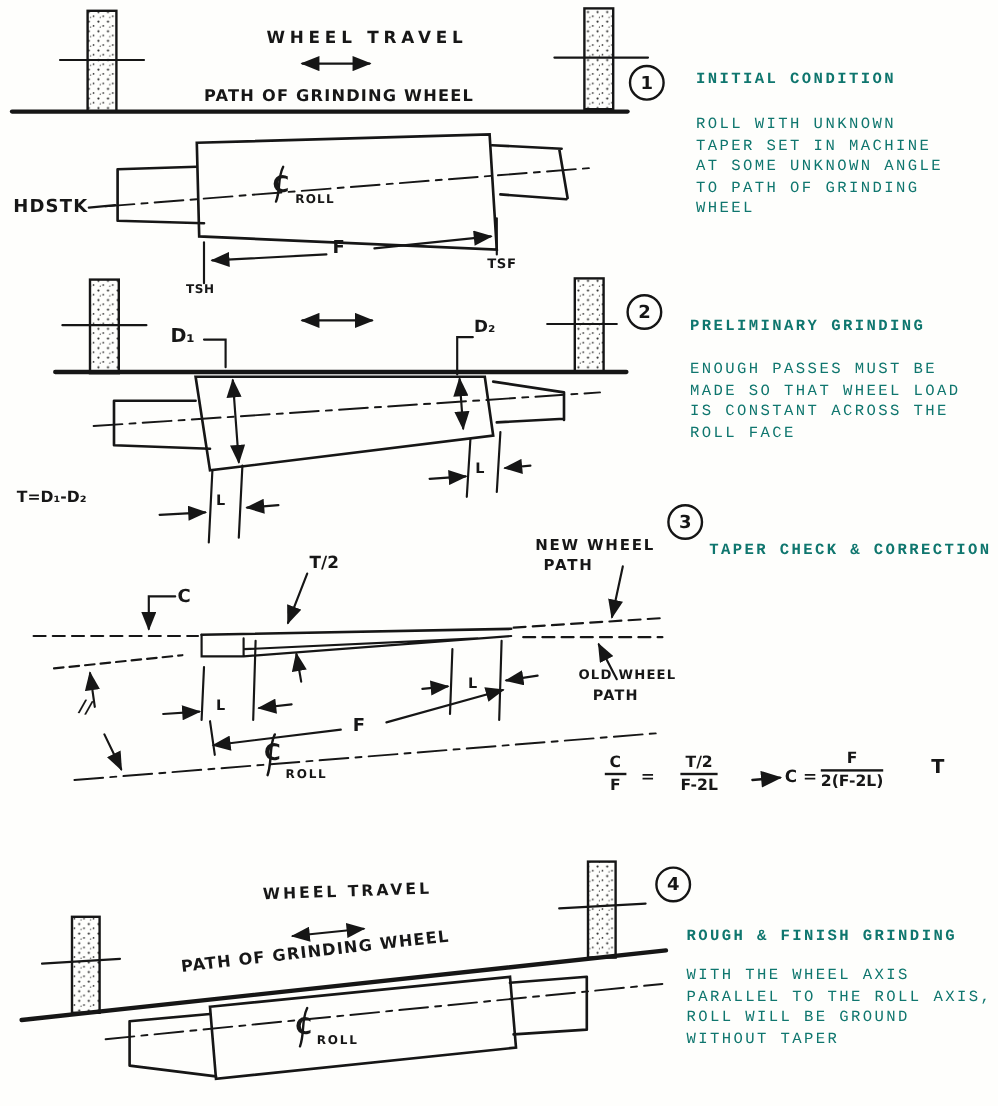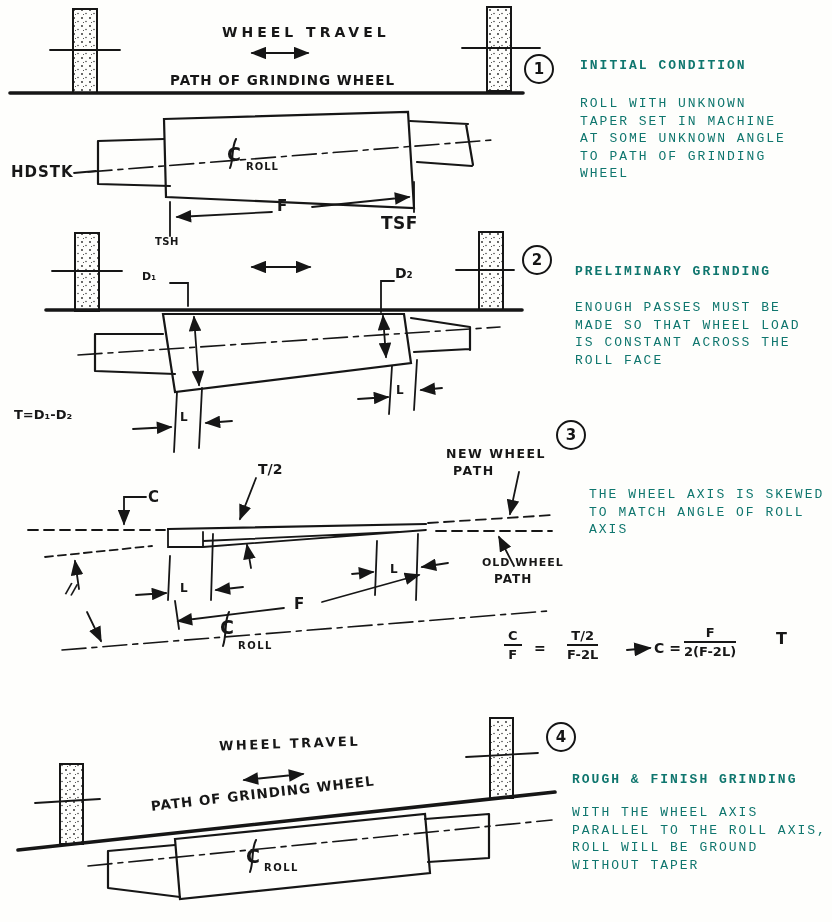--- a/index.html
+++ b/index.html
@@ -126,23 +126,23 @@
     </g>
   </svg>
 
   <div class="hand" style="left:222px;top:24px;font-size:14px;letter-spacing:4px;">WHEEL TRAVEL</div>
   <div class="hand" style="left:170px;top:72px;font-size:13.5px;letter-spacing:1px;">PATH OF GRINDING WHEEL</div>
   <div class="hand" style="left:11px;top:163px;font-size:15px;letter-spacing:1px;">HDSTK</div>
   <div class="hand" style="left:227px;top:143px;font-size:19px;">C</div>
   <div class="hand" style="left:246px;top:161px;font-size:10px;letter-spacing:1px;">ROLL</div>
   <div class="hand" style="left:277px;top:197px;font-size:15px;">F</div>
   <div class="hand" style="left:155px;top:236px;font-size:10px;letter-spacing:0.5px;">TSH</div>
-  <div class="hand" style="left:381px;top:213px;font-size:17px;letter-spacing:0.5px;">TSF</div>
-
-  <div class="hand" style="left:142px;top:270px;font-size:11px;">D₁</div>
+  <div class="hand" style="left:406px;top:213px;font-size:11px;letter-spacing:0.5px;">TSF</div>
+
+  <div class="hand" style="left:142px;top:270px;font-size:16px;">D₁</div>
   <div class="hand" style="left:395px;top:265px;font-size:14px;">D₂</div>
   <div class="hand" style="left:14px;top:407px;font-size:13px;">T=D₁-D₂</div>
   <div class="hand" style="left:180px;top:410px;font-size:12px;">L</div>
   <div class="hand" style="left:396px;top:383px;font-size:12px;">L</div>
 
   <div class="hand" style="left:446px;top:446px;font-size:12.5px;letter-spacing:1.5px;text-align:center;">NEW WHEEL</div>
   <div class="hand" style="left:453px;top:463px;font-size:12.5px;letter-spacing:1.5px;">PATH</div>
   <div class="hand" style="left:482px;top:556px;font-size:11px;letter-spacing:1px;">OLD WHEEL</div>
   <div class="hand" style="left:494px;top:572px;font-size:12px;letter-spacing:1px;">PATH</div>
   <div class="hand" style="left:148px;top:488px;font-size:15px;">C</div>
@@ -186,23 +186,21 @@
 AT SOME UNKNOWN ANGLE
 TO PATH OF GRINDING
 WHEEL</div>
 
   <div class="typed" style="left:575px;top:299px;">ENOUGH PASSES MUST BE
 MADE SO THAT WHEEL LOAD
 IS CONSTANT ACROSS THE
 ROLL FACE</div>
   <div class="typed typed-title" style="left:575px;top:263px;">PRELIMINARY GRINDING</div>
 
-  <div class="typed" style="left:589px;top:486px;">THE WHEEL AXIS IS SKEWED
-TO MATCH ANGLE OF ROLL
-AXIS</div>
+  <div class="typed typed-title" style="left:591px;top:450px;">TAPER CHECK &amp; CORRECTION</div>
 
   <div class="typed typed-title" style="left:572px;top:771px;">ROUGH &amp; FINISH GRINDING</div>
   <div class="typed" style="left:572px;top:804px;">WITH THE WHEEL AXIS
 PARALLEL TO THE ROLL AXIS,
 ROLL WILL BE GROUND
 WITHOUT TAPER</div>
 
 </div>
 
 </body></html>

